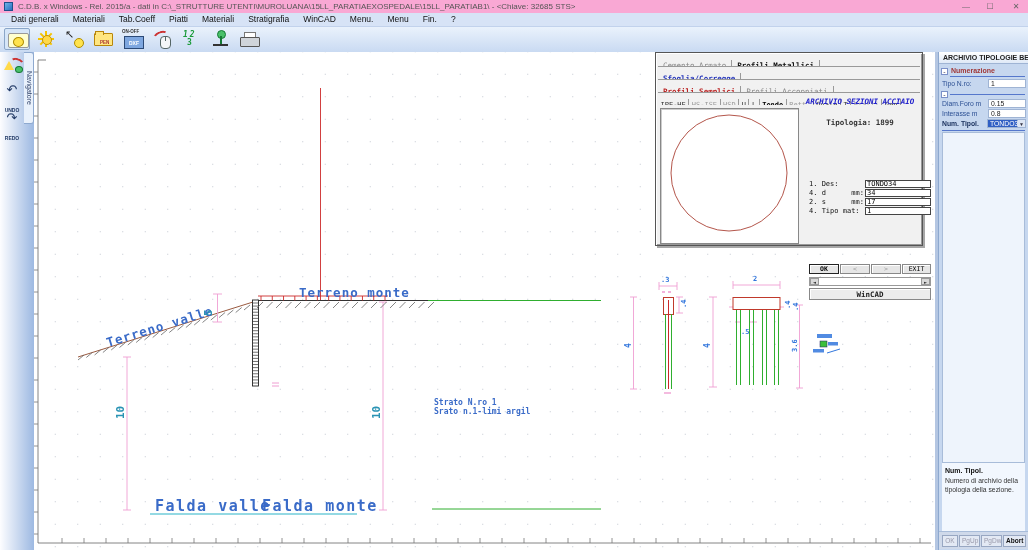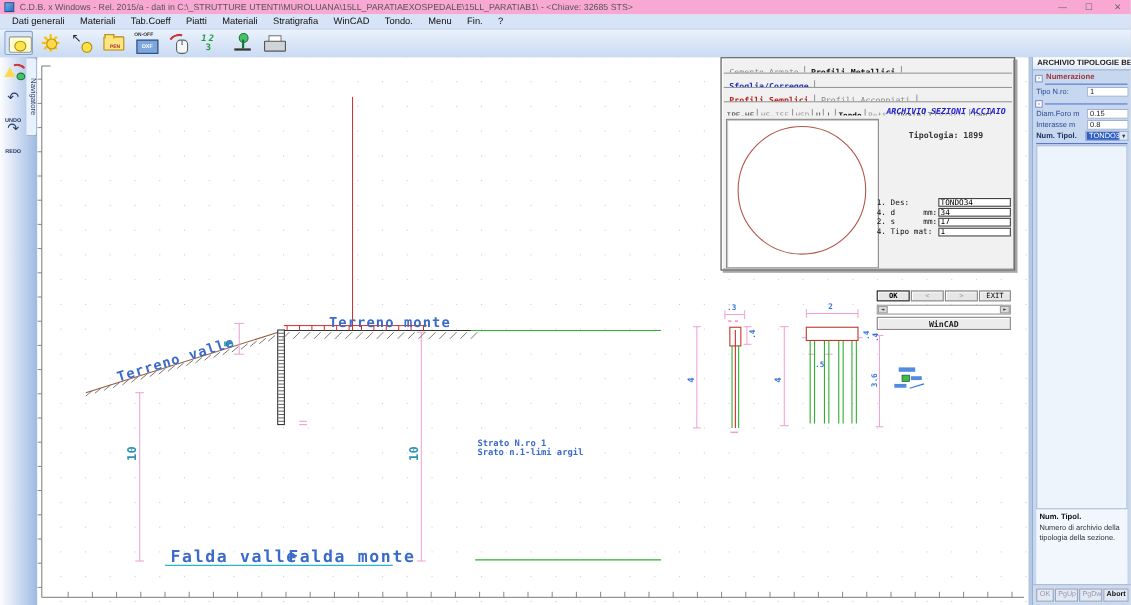--- a/index.html
+++ b/index.html
@@ -64,21 +64,21 @@
   .dtab-row{position:absolute;left:2px;right:2px;height:13px;border-bottom:1px solid #999;white-space:nowrap;overflow:hidden;}
   .dtab{display:inline-block;font-size:7.5px;line-height:12px;padding:0 5px;border-right:1px solid #999;color:#888;}
   .dtab.on{color:#111;font-weight:bold;}
   .dtab.blue{color:#2233bb;font-weight:bold;}
   .dtab.red{color:#bb2222;font-weight:bold;}
   .dtab.mini{font-size:7px;padding:0 2.5px;}
   .dtab.mini.on{color:#000;}
   .dtab.mini.dim{color:#9a9a9a;}
   .dtab.mini.mid{color:#333;}
   #preview{left:4px;top:55px;width:137px;height:134px;background:#fff;border:1px solid #888;box-shadow:inset 1px 1px 0 #ccc;}
-  #dlg-right{left:140px;top:106px;width:124px;height:86px;}
+  #dlg-right{left:152px;top:106px;width:124px;height:86px;}
   .arch-title{position:absolute;left:0;top:1px;width:124px;text-align:center;font-size:7.5px;font-weight:bold;font-style:italic;color:#2222cc;white-space:nowrap;}
   .tipologia{position:absolute;left:0;top:10px;width:124px;text-align:center;font-size:7.5px;font-weight:bold;color:#333;}
   .frow{position:absolute;left:1px;width:122px;height:9px;display:flex;align-items:center;}
   .frow .lab{font-size:7px;color:#111;flex:1;white-space:pre;}
   .frow .unit{font-size:7px;color:#111;margin-right:1px;}
   .frow input{width:66px;height:8px;border:1px solid #444;background:#fff;font-family:"DejaVu Sans Mono",monospace;font-size:7px;padding:0 1px;box-sizing:border-box;}
   .dbtn{position:absolute;top:105px;height:10px;background:#e6e6e6;border:1px solid #888;box-shadow:inset 1px 1px 0 #fff;font-size:6.5px;text-align:center;line-height:9px;box-sizing:border-box;}
   .dbtn.def{border:1px solid #222;font-weight:bold;}
   .dbtn.dim{color:#999;}
   #dlg-scroll{position:absolute;left:1px;top:118px;width:122px;height:9px;border:1px solid #999;background:#fff;box-sizing:border-box;}
@@ -122,21 +122,21 @@
   </div>
 
   <div id="menubar" class="abs">
     <span class="menu-item">Dati generali</span>
     <span class="menu-item">Materiali</span>
     <span class="menu-item">Tab.Coeff</span>
     <span class="menu-item">Piatti</span>
     <span class="menu-item">Materiali</span>
     <span class="menu-item">Stratigrafia</span>
     <span class="menu-item">WinCAD</span>
-    <span class="menu-item">Tondo.</span>
+    <span class="menu-item">Menu.</span>
     <span class="menu-item">Menu</span>
     <span class="menu-item">Fin.</span>
     <span class="menu-item">?</span>
   </div>
 
   <div id="toolbar" class="abs">
     <span class="tbtn pressed" style="left:4px;">
       <span class="zw-rect"></span>
       <span class="zw-circle"></span>
     </span>

